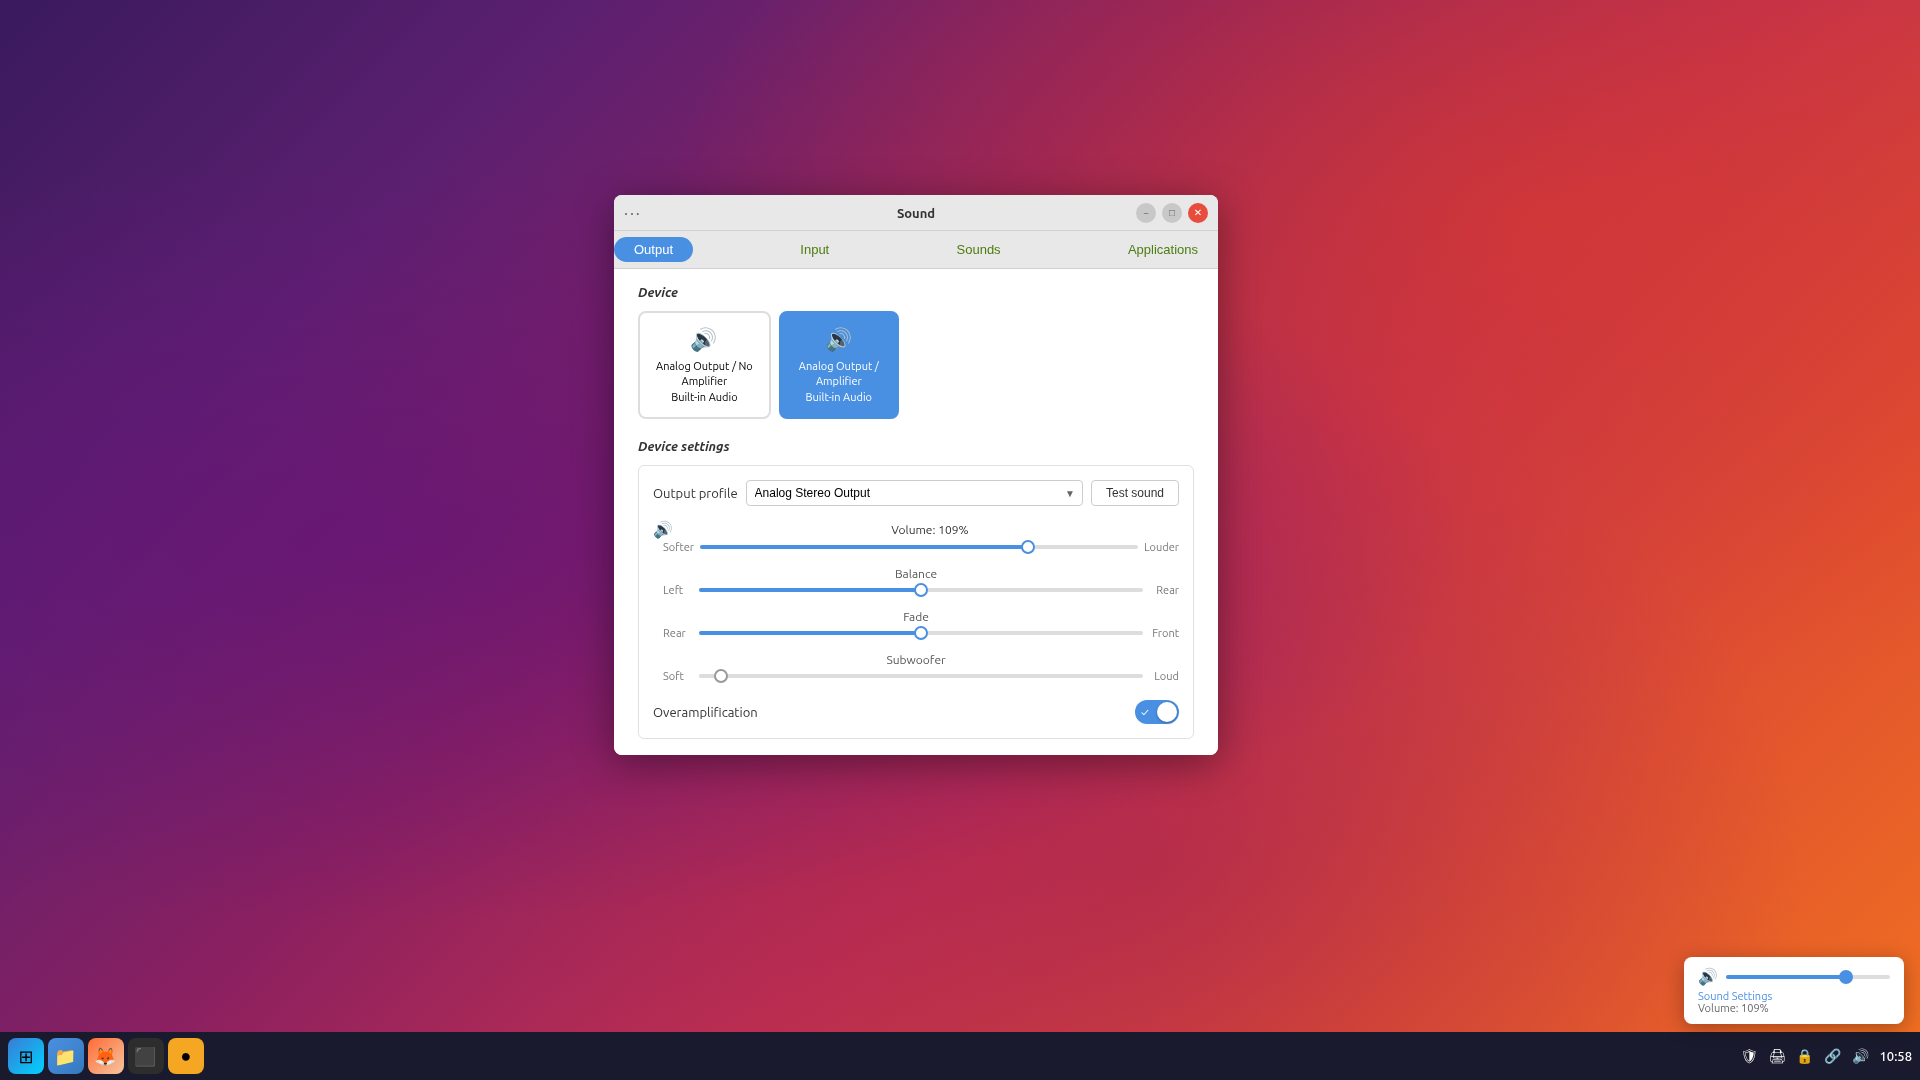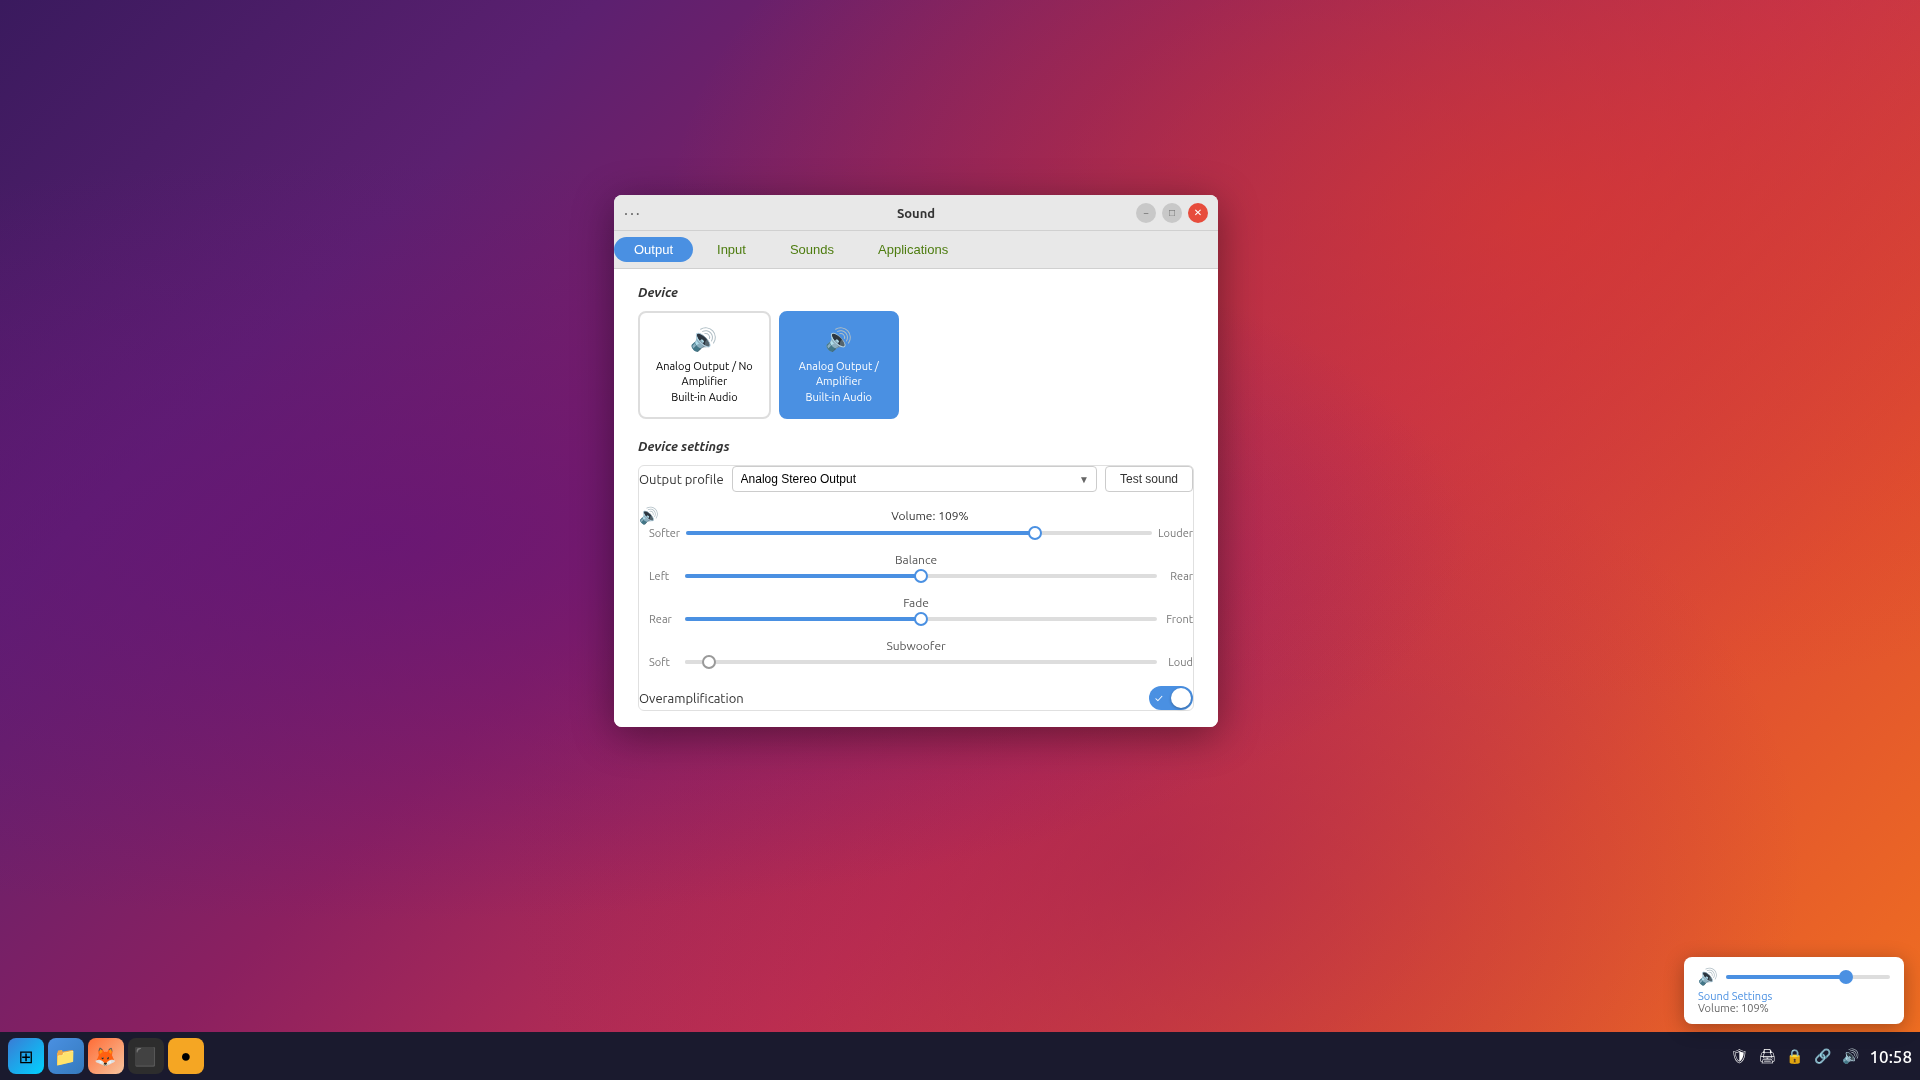--- a/index.html
+++ b/index.html
@@ -95,21 +95,21 @@
       display: flex;
       align-items: center;
       justify-content: center;
       color: white;
       font-size: 14px;
       cursor: pointer;
     }
 
     .tray-time {
       color: white;
-      font-size: 17px;
+      font-size: 13px;
       font-weight: 500;
     }
 
     
     .volume-popup {
       position: absolute;
       bottom: 56px;
       right: 16px;
       background: white;
       border-radius: 8px;
@@ -229,21 +229,21 @@
     }
 
     .title-btn.maximize {
       background: #c8c8c8;
     }
 
     
     .window-tabs {
       background: #e8e8e8;
       display: flex;
-      justify-content: flex-start;
+      justify-content: space-between;
       gap: 4px;
       padding: 6px 0;
       border-bottom: 1px solid #d0d0d0;
     }
 
     .tab {
       padding: 5px 20px;
       border-radius: 20px;
       font-size: 13px;
       cursor: pointer;
@@ -313,21 +313,21 @@
     .device-name {
       font-size: 11px;
       text-align: center;
       line-height: 1.4;
     }
 
     
     .device-settings-section {
       border: 1px solid #e0e0e0;
       border-radius: 6px;
-      padding: 0;
+      padding: 14px;
     }
 
     .output-profile-row {
       display: flex;
       align-items: center;
       margin-bottom: 14px;
       gap: 8px;
     }
 
     .output-profile-label {

